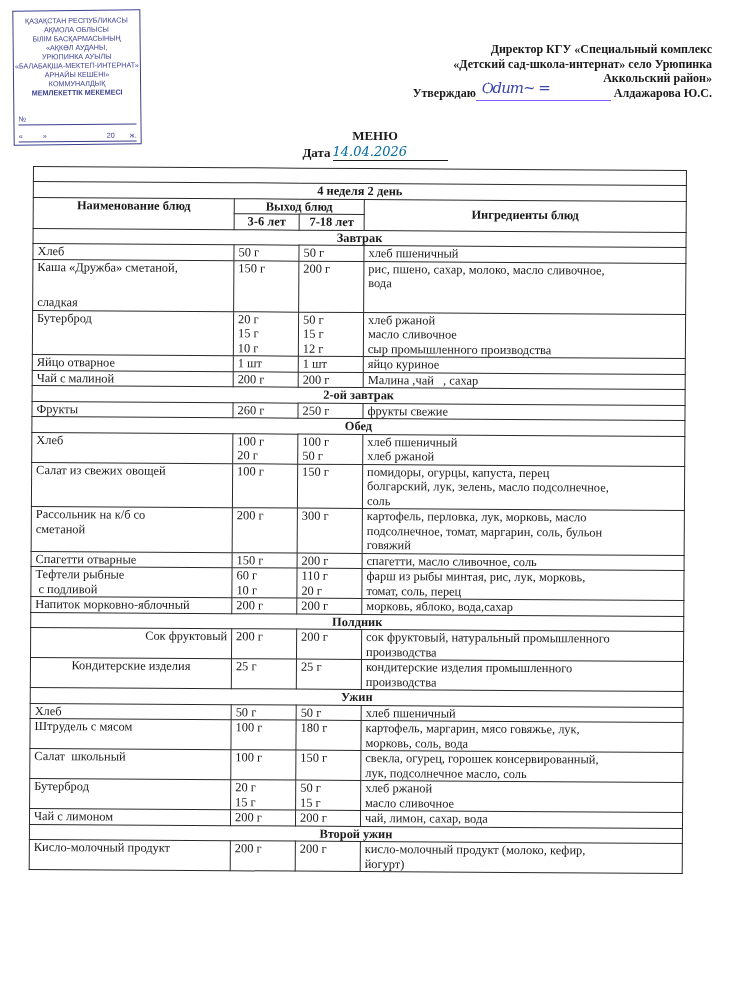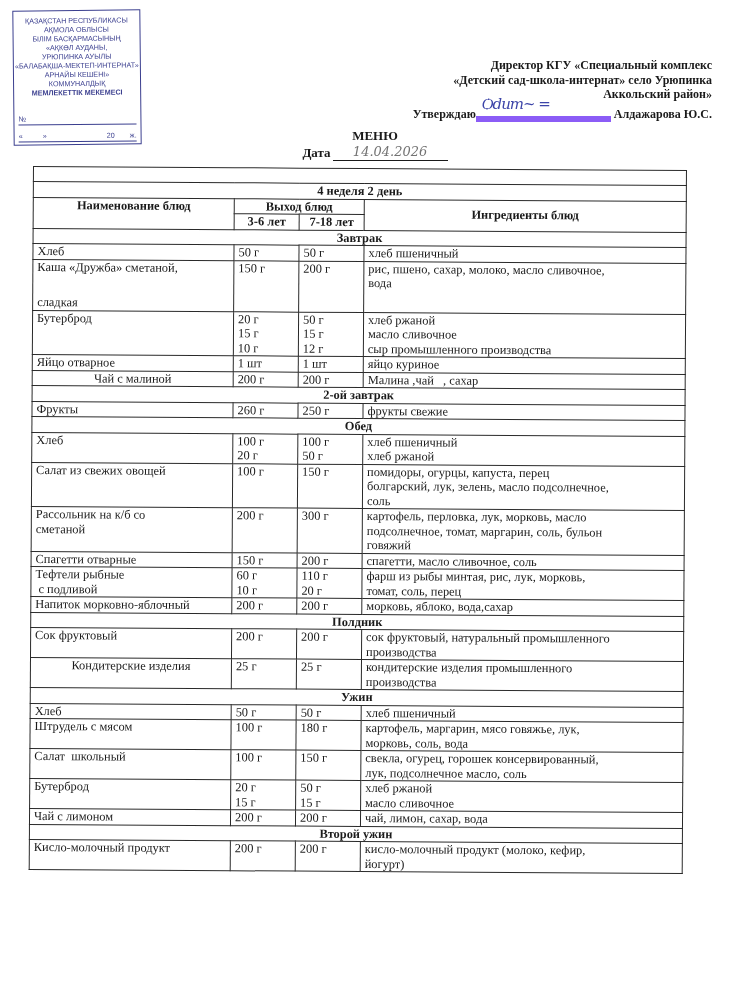--- a/index.html
+++ b/index.html
@@ -15,43 +15,43 @@
     padding-top: 5px; box-sizing: border-box; transform: rotate(-0.6deg);
   }
   .stamp .line { display: block; white-space: nowrap; }
   .stamp .line.bold { font-weight: bold; }
   .stamp .numrow { position: absolute; left: 4px; right: 4px; top: 103px; text-align: left; border-bottom: 1px solid #3b3f8f; height: 10px; }
   .stamp .daterow { position: absolute; left: 4px; right: 4px; top: 120px; text-align: left; border-bottom: 1px solid #3b3f8f; height: 10px; }
   .stamp .daterow .yr { position: absolute; right: 22px; }
   .stamp .daterow .zh { position: absolute; right: 0; }
 
   .approval {
-    position: absolute; right: 20px; top: 58px; text-align: right;
+    position: absolute; right: 20px; top: 42px; text-align: right;
     font-size: 12px; font-weight: bold; line-height: 14.5px;
   }
   .approval .line { display: block; white-space: nowrap; }
   .approval .sign-row { display: inline-flex; align-items: flex-end; }
   .approval .sign-blank {
-    display: inline-block; width: 135px; border-bottom: 6px solid #8b5cf6; height: 14px; margin: 0 3px 0 0;
+    display: inline-block; width: 135px; border-bottom: 1px solid #8b5cf6; height: 14px; margin: 0 3px 0 0;
     position: relative;
   }
   .approval .signature {
     position: absolute; left: 6px; top: -5px; font-family: "DejaVu Serif", serif;
     font-style: italic; color: #3c44a8; font-size: 15px; font-weight: normal; letter-spacing: -1px;
   }
 
   .title-block {
     position: absolute; left: 285px; top: 128px; width: 180px; text-align: center;
     font-weight: bold; font-size: 13px; line-height: 16px;
   }
   .date-row { display: flex; align-items: flex-end; justify-content: center; }
   .date-label { font-weight: bold; font-size: 13px; margin-right: 2px; }
   .date-value {
-    display: inline-block; border-bottom: 1px solid #1a1a1a; width: 115px; text-align: center;
-    font-family: "DejaVu Serif", serif; font-style: italic; font-weight: normal; color: #737373;
+    display: inline-block; border-bottom: 1px solid #1a1a1a; width: 115px; text-align: left;
+    font-family: "DejaVu Serif", serif; font-style: italic; font-weight: normal; color: #0369a1;
     font-size: 13px; height: 16px; line-height: 15px;
   }
 
   .menu-table {
     position: absolute; left: 33px; top: 166px; width: 654px;
     border-collapse: collapse; font-size: 12.4px; line-height: 14.5px;
     transform: rotate(0.35deg); transform-origin: left top;
   }
   .menu-table td, .menu-table th {
     border: 1px solid #2a2a2a; padding: 0 4px; vertical-align: top; text-align: left;
@@ -187,21 +187,21 @@
         </td>
         <td class="multi">
           <span style="white-space: pre;">1 шт</span>
         </td>
         <td class="multi">
           <span style="white-space: pre;">яйцо куриное</span>
         </td>
       </tr>
       <tr>
         <td class="multi">
-          <span style="white-space: pre; text-align: center;">Чай с малиной</span>
+          <span style="white-space: pre;">Чай с малиной</span>
         </td>
         <td class="multi">
           <span style="white-space: pre;">200 г</span>
         </td>
         <td class="multi">
           <span style="white-space: pre;">200 г</span>
         </td>
         <td class="multi">
           <span style="white-space: pre;">Малина ,чай   , сахар</span>
         </td>
@@ -320,21 +320,21 @@
         </td>
         <td class="multi">
           <span style="white-space: pre;">морковь, яблоко, вода,сахар</span>
         </td>
       </tr>
       <tr class="section">
         <td colspan="4">Полдник</td>
       </tr>
       <tr>
         <td class="multi">
-          <span style="white-space: pre;">Сок фруктовый</span>
+          <span style="white-space: pre; text-align: right;">Сок фруктовый</span>
         </td>
         <td class="multi">
           <span style="white-space: pre;">200 г</span>
         </td>
         <td class="multi">
           <span style="white-space: pre;">200 г</span>
         </td>
         <td class="multi">
           <span style="white-space: pre;">сок фруктовый, натуральный промышленного</span>
           <span style="white-space: pre;">производства</span>

